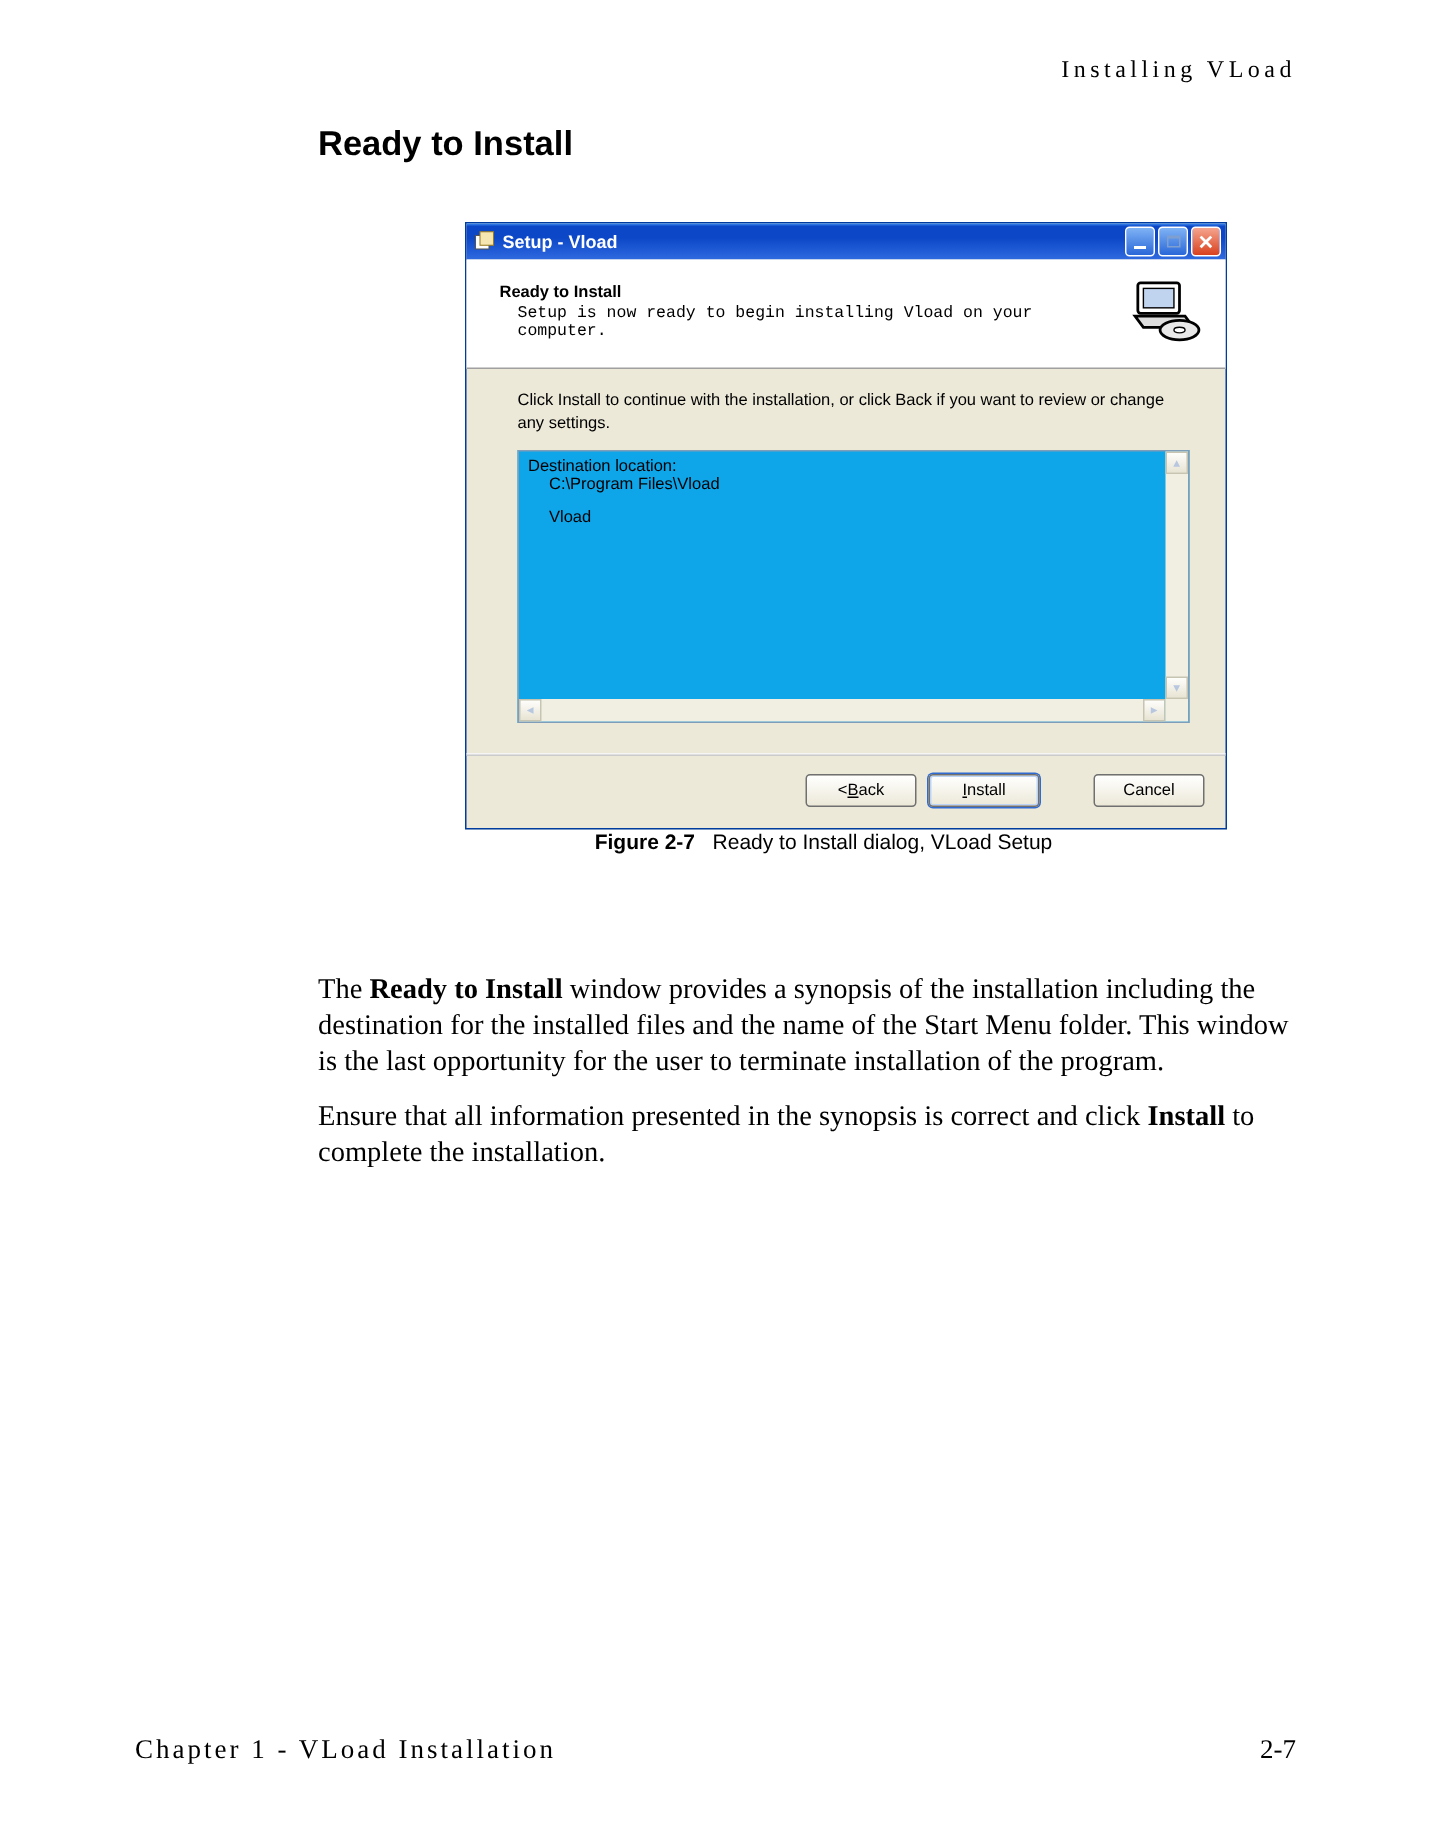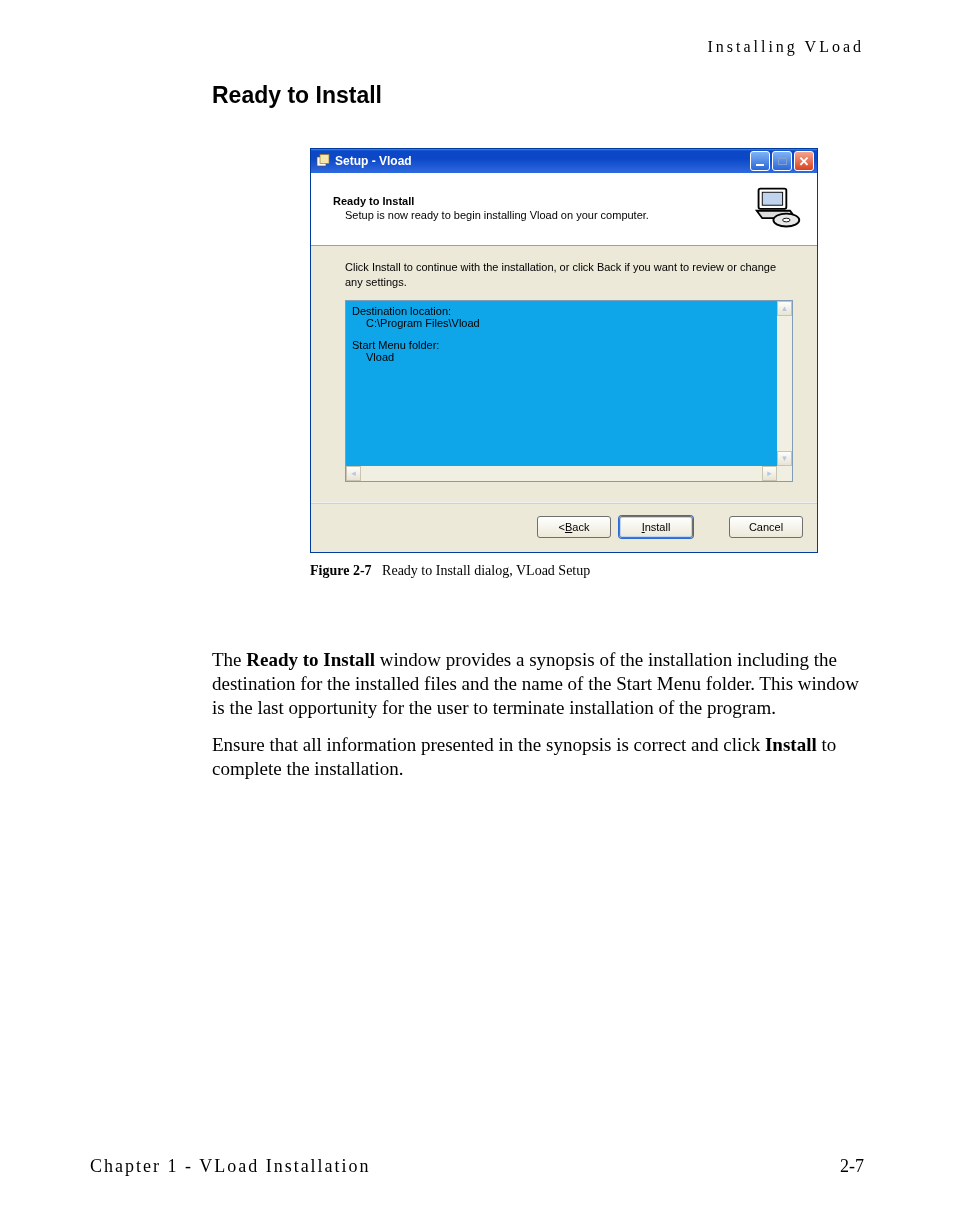--- a/index.html
+++ b/index.html
@@ -83,21 +83,21 @@
   .header-panel {
     background: #fff;
     border-bottom: 1px solid #a0a0a0;
     padding: 10px 14px 12px 22px;
     display: flex;
     align-items: center;
     gap: 10px;
   }
   .header-text { flex: 1; }
   .header-title { font-weight: bold; font-size: 11px; }
-  .header-sub { font-size: 11px; margin-left: 12px; margin-top: 2px; }
+  .header-sub { font-size: 11px; margin-left: 12px; margin-top: 2px; font-family: Liberation Mono, monospace; }
   .header-icon {
     width: 50px; height: 50px;
     display: flex; align-items: center; justify-content: center;
   }
   .body-panel { padding: 14px 24px 6px 34px; }
   .body-instruction { font-size: 11px; margin-bottom: 10px; line-height: 1.35; }
   .summary-box {
     background: #0ea5e9;
     border: 1px solid #7f9db9;
     height: 182px;
@@ -149,22 +149,22 @@
     display: inline-flex; align-items: center; justify-content: center;
     cursor: default;
   }
   .btn.default {
     box-shadow: 0 0 0 1px #2f6bd0, inset 0 0 0 1px #bcd4f6;
   }
   .btn .ul { text-decoration: underline; }
   .btn-gap { width: 20px; }
   
   .figure-caption {
-    margin-top: 10px;
-    font-family: Liberation Serif, serif;
+    text-align: center;
+    font-family: Liberation Sans, sans-serif;
     font-size: 14px;
   }
   .figure-caption b { font-weight: bold; }
   
   .body-text {
     position: absolute;
     top: 648px;
     left: 212px;
     width: 650px;
     font-size: 19px;
@@ -233,21 +233,20 @@
       </div>
     </div>
 
     <div class="body-panel">
       <div class="body-instruction">Click Install to continue with the installation, or click Back if you want to review or change any settings.</div>
       <div class="summary-box">
         <div class="summary-inner">
           <div>Destination location:</div>
           <div class="line-indent">C:\Program Files\Vload</div>
           <div class="gap"></div>
-          <div>Start Menu folder:</div>
           <div class="line-indent">Vload</div>
         </div>
         <div class="sb-v">
           <div class="sb-btn">▴</div>
           <div class="sb-btn">▾</div>
         </div>
         <div class="sb-h">
           <div class="sb-btn">◂</div>
           <div class="sb-btn">▸</div>
         </div>

